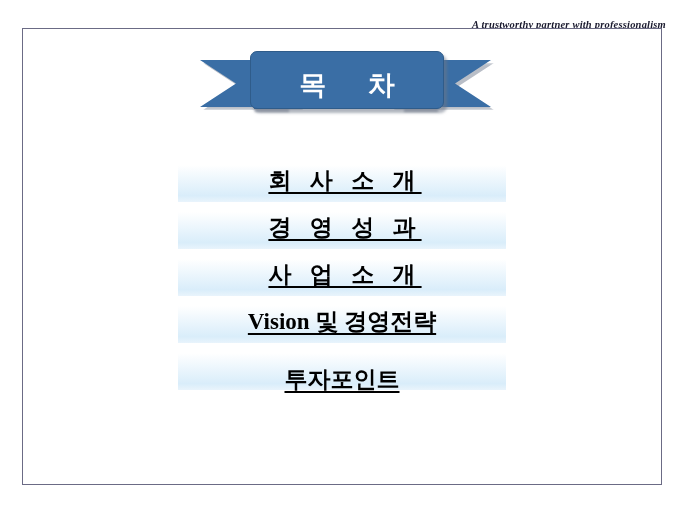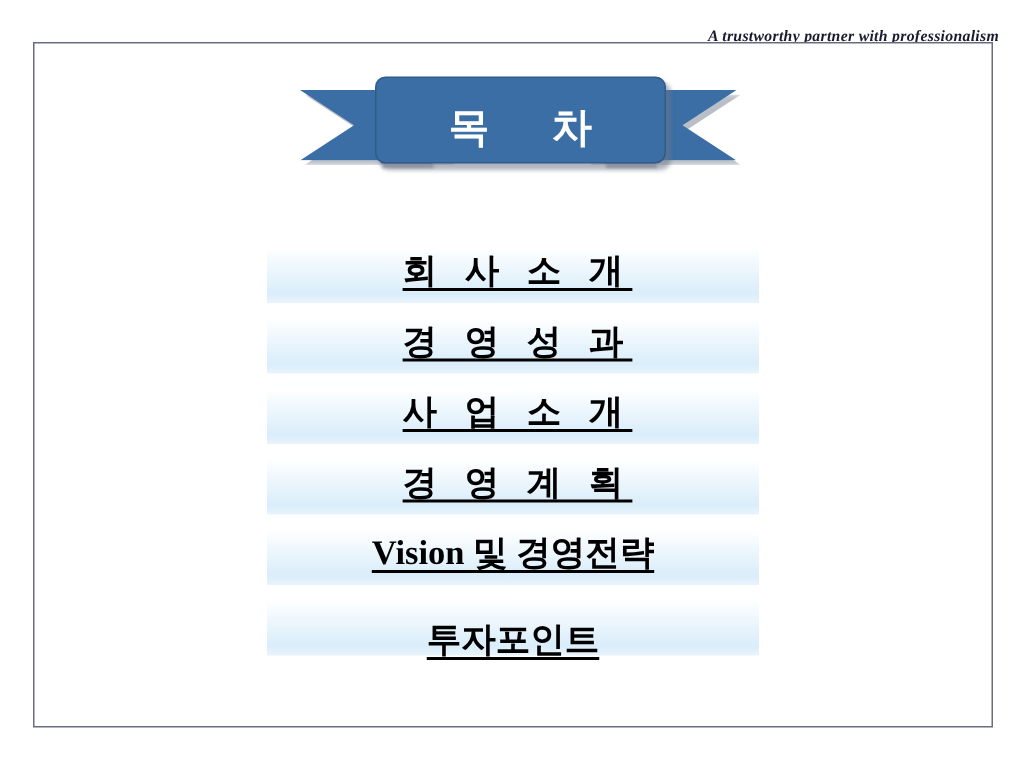--- a/index.html
+++ b/index.html
@@ -201,23 +201,20 @@
     <div class="toc-item">
       <span class="toc-label">회 사 소 개</span>
     </div>
     <div class="toc-item">
       <span class="toc-label">경 영 성 과</span>
     </div>
     <div class="toc-item">
       <span class="toc-label">사 업 소 개</span>
     </div>
     <div class="toc-item">
-      <span class="toc-label">경 영 계 획</span>
-    </div>
-    <div class="toc-item">
       <span class="toc-label serif-mix">Vision 및 경영전략</span>
     </div>
     <div class="toc-item">
       <span class="toc-label tight">투자포인트</span>
     </div>
   </div>
 
 </div>
 
 </body></html>

